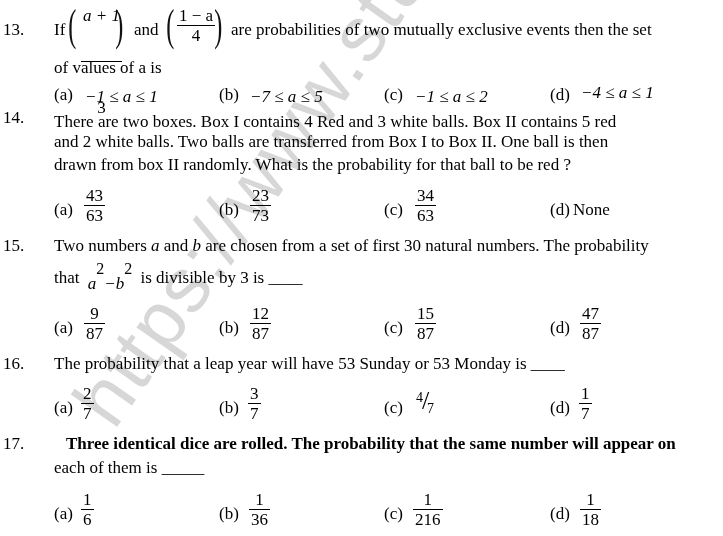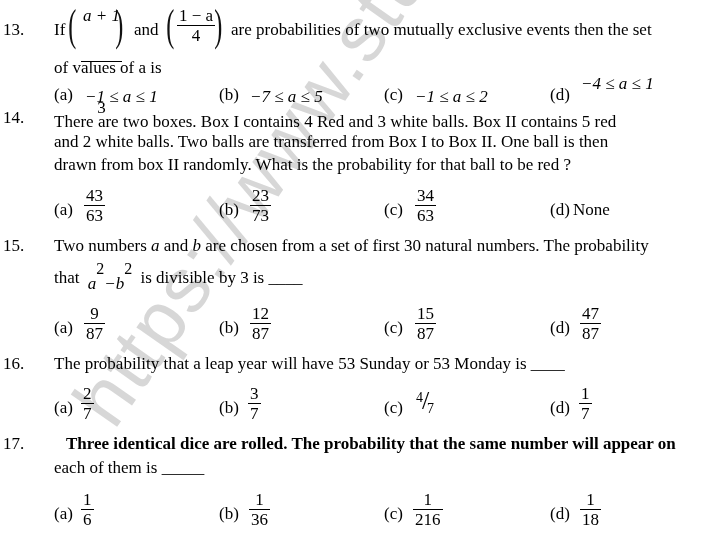--- a/index.html
+++ b/index.html
@@ -45,21 +45,21 @@
   <span class="abs" style="left:231px; top:20px;">are probabilities of two mutually exclusive events then the set</span>
   <span class="abs" style="left:54px; top:58px;">of values of a is</span>
 
   <span class="abs" style="left:54px; top:85px;">(a)</span>
   <span class="abs it" style="left:85px; top:87px;">−1 ≤ a ≤ 1</span>
   <span class="abs" style="left:219px; top:85px;">(b)</span>
   <span class="abs it" style="left:250px; top:87px;">−7 ≤ a ≤ 5</span>
   <span class="abs" style="left:384px; top:85px;">(c)</span>
   <span class="abs it" style="left:415px; top:87px;">−1 ≤ a ≤ 2</span>
   <span class="abs" style="left:550px; top:85px;">(d)</span>
-  <span class="abs it" style="left:581px; top:74px;">−4 ≤ a ≤ 1</span>
+  <span class="abs it" style="left:581px; top:83px;">−4 ≤ a ≤ 1</span>
 </div>
 
 <div>
   <span class="abs qnum" style="top:108px;">14.</span>
   <span class="abs" style="left:54px; top:112px;">There are two boxes. Box I contains 4 Red and 3 white balls. Box II contains 5 red</span>
   <span class="abs" style="left:54px; top:132px;">and 2 white balls. Two balls are transferred from Box I to Box II. One ball is then</span>
   <span class="abs" style="left:54px; top:155px;">drawn from box II randomly. What is the probability for that ball to be red ?</span>
 
   <span class="abs" style="left:54px; top:200px;">(a)</span>
   <span class="frac" style="left:84px; top:186px;">

